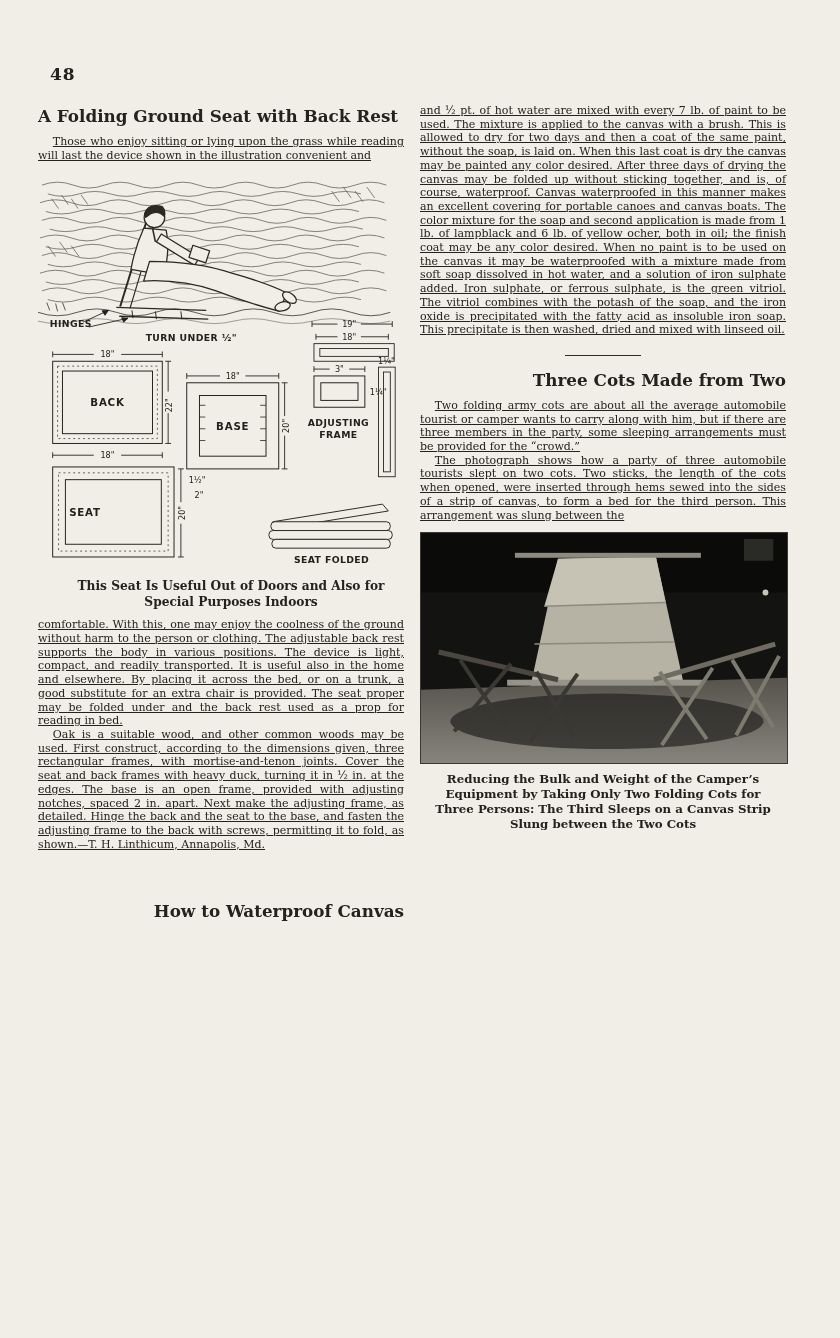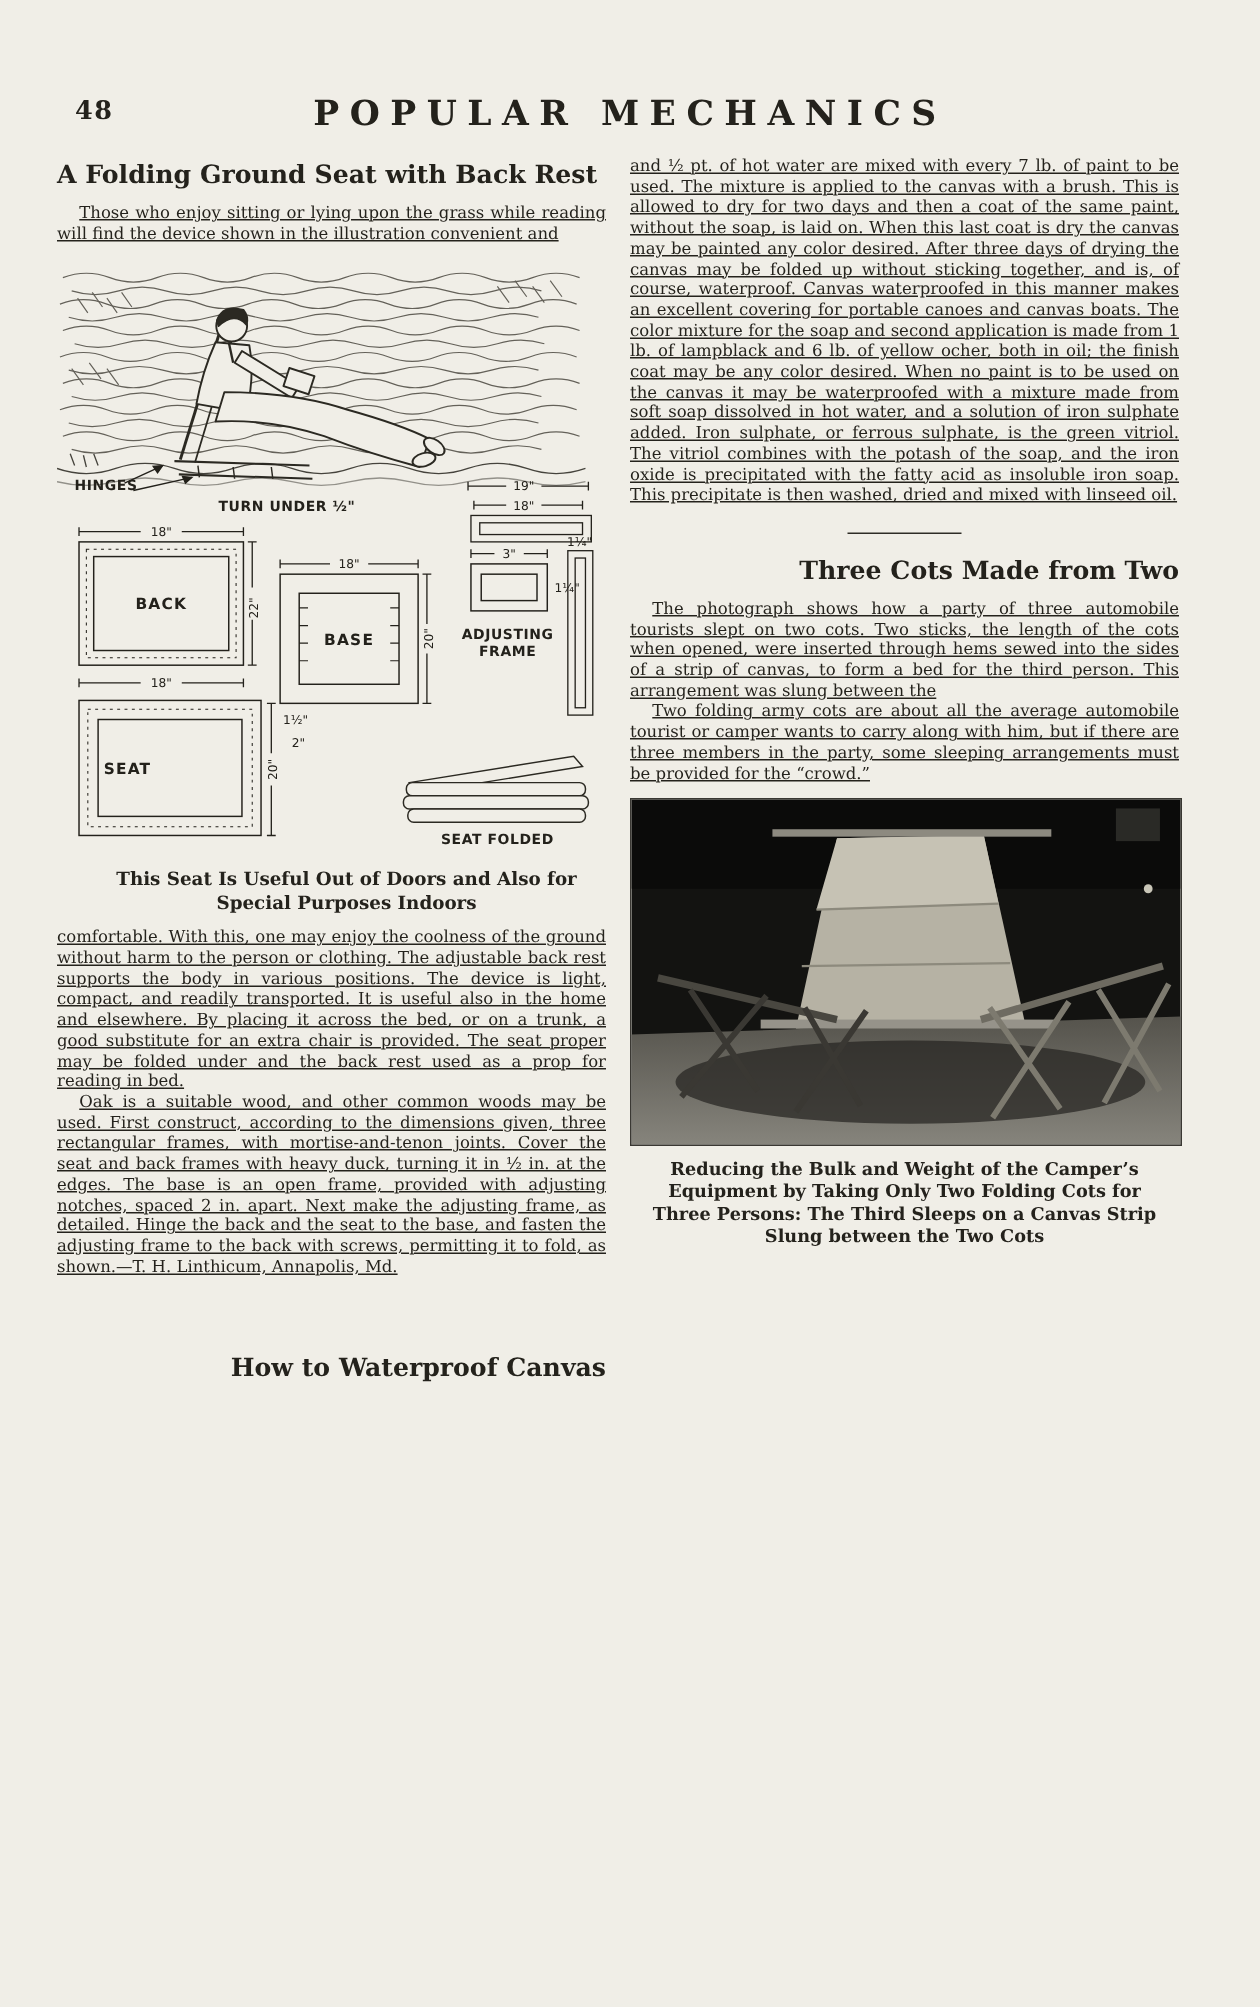--- a/index.html
+++ b/index.html
@@ -26,28 +26,27 @@
   .dim{font-size:8.3px;}
   .frame-lbl{font-size:10.5px;font-weight:bold;letter-spacing:0.8px;}
 </style>
 </head>
 <body>
 
 <div class="page">
 
   <header class="mast">
     <span class="pnum">48</span>
-    <div class="masthead">POPULAR MECHANICS</div>
   </header>
 
   <main class="columns">
 
     <section class="col">
       <h2 class="art-title">A Folding Ground Seat with Back Rest</h2>
-      <p class="body indent">Those who enjoy sitting or lying upon the grass while reading will find the device shown in the illustration convenient and</p>
+      <p class="body indent">Those who enjoy sitting or lying upon the grass while reading will last the device shown in the illustration convenient and</p>
 
       <figure class="fig">
         <svg class="fig-art" viewBox="0 0 374 400">
 
           <g stroke="#55524a" stroke-width="0.8" fill="none" opacity="0.9">
             <path d="M4,8 q16,-6 32,0 t32,0 t32,0 t32,0 t32,0 t32,0 t32,0 t32,0 t32,0 t32,0 t32,0"></path>
             <path d="M10,17 q16,5 32,0 t32,0 t32,0 t32,0 t32,0 t32,0 t32,0 t32,0 t32,0 t32,0"></path>
             <path d="M2,26 q16,-6 32,0 t32,0 t32,0 t32,0 t32,0 t32,0 t32,0 t32,0 t32,0 t32,0 t32,0"></path>
             <path d="M8,35 q16,5 32,0 t32,0 t32,0 t32,0 t32,0 t32,0 t32,0 t32,0 t32,0 t32,0"></path>
             <path d="M4,44 q16,-6 32,0 t32,0 t32,0 t32,0 t32,0 t32,0 t32,0 t32,0 t32,0 t32,0 t32,0"></path>
@@ -170,22 +169,22 @@
 
       <h2 class="art-title centered waterproof-title">How to Waterproof Canvas</h2>
     </section>
 
     <section class="col">
       <p class="body">and ½ pt. of hot water are mixed with every 7 lb. of paint to be used. The mixture is applied to the canvas with a brush. This is allowed to dry for two days and then a coat of the same paint, without the soap, is laid on. When this last coat is dry the canvas may be painted any color desired. After three days of drying the canvas may be folded up without sticking together, and is, of course, waterproof. Canvas waterproofed in this manner makes an excellent covering for portable canoes and canvas boats. The color mixture for the soap and second application is made from 1 lb. of lampblack and 6 lb. of yellow ocher, both in oil; the finish coat may be any color desired. When no paint is to be used on the canvas it may be waterproofed with a mixture made from soft soap dissolved in hot water, and a solution of iron sulphate added. Iron sulphate, or ferrous sulphate, is the green vitriol. The vitriol combines with the potash of the soap, and the iron oxide is precipitated with the fatty acid as insoluble iron soap. This precipitate is then washed, dried and mixed with linseed oil.</p>
 
       <div class="rule"></div>
 
       <h2 class="art-title centered">Three Cots Made from Two</h2>
+      <p class="body indent">Two folding army cots are about all the average automobile tourist or camper wants to carry along with him, but if there are three members in the party, some sleeping arrangements must be provided for the “crowd.”</p>
       <p class="body indent">The photograph shows how a party of three automobile tourists slept on two cots. Two sticks, the length of the cots when opened, were inserted through hems sewed into the sides of a strip of canvas, to form a bed for the third person. This arrangement was slung between the</p>
-      <p class="body indent">Two folding army cots are about all the average automobile tourist or camper wants to carry along with him, but if there are three members in the party, some sleeping arrangements must be provided for the “crowd.”</p>
 
       <figure class="fig">
         <svg class="fig-photo" viewBox="0 0 374 232" preserveAspectRatio="none">
           <defs>
             <linearGradient id="floorg" x1="0" y1="0" x2="0" y2="1">
               <stop offset="0" stop-color="#55534c"></stop>
                 <stop offset="1" stop-color="#86847c"></stop>
             </linearGradient>
           </defs>
           <g>

